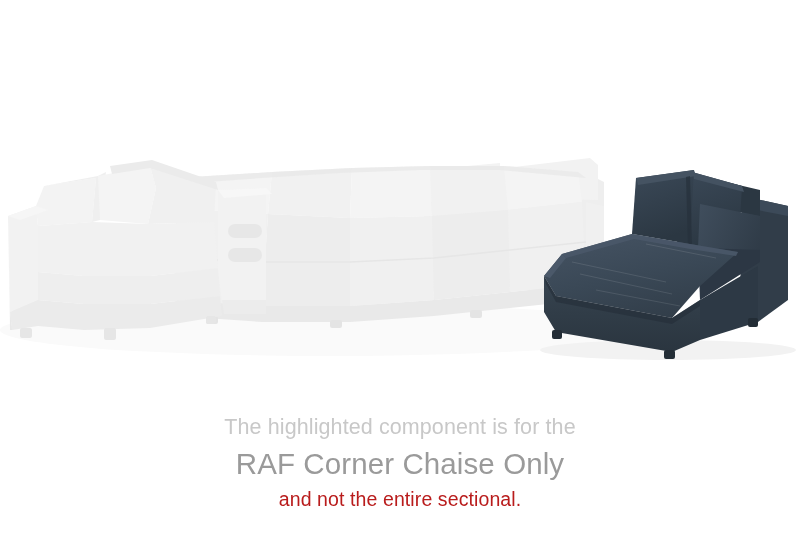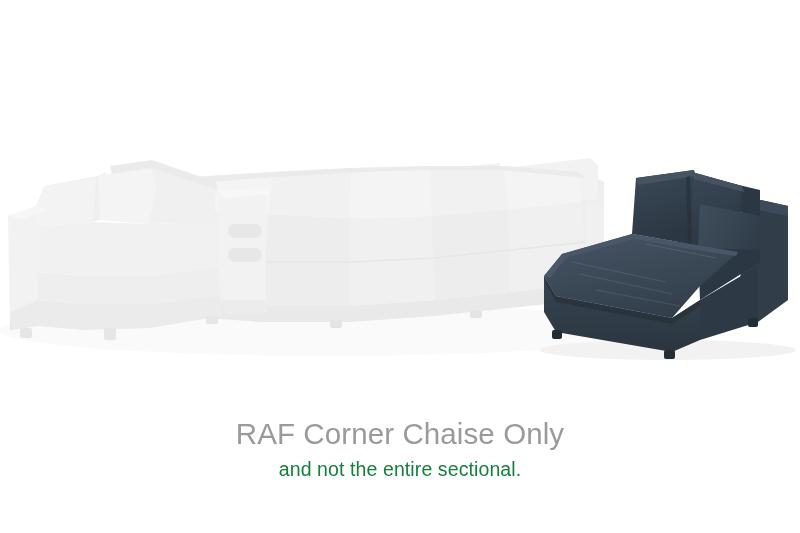--- a/index.html
+++ b/index.html
@@ -55,21 +55,21 @@
     font-weight: 400;
     color: #9a9a9a;
     letter-spacing: 0.1px;
     white-space: nowrap;
     margin-top: 2px;
   }
   .caption-line-bottom {
     font-size: 19.5px;
     line-height: 28px;
     font-weight: 400;
-    color: #15803d;
+    color: #b91c1c;
     letter-spacing: 0.1px;
     white-space: nowrap;
     margin-top: 1px;
   }
 </style>
 </head>
 <body>
 
 <div id="stage">
 
@@ -226,17 +226,18 @@
           <path d="M572 262 L666 282" stroke="#ffffff" stroke-width="1"></path>
           <path d="M580 274 L672 294" stroke="#ffffff" stroke-width="1"></path>
           <path d="M596 290 L680 306" stroke="#ffffff" stroke-width="1"></path>
           <path d="M646 244 L716 258" stroke="#ffffff" stroke-width="1"></path>
         </g>
       </g>
     </svg>
   </div>
 
   <div id="caption-block">
+    <div class="caption-line-top">The highlighted component is for the</div>
     <div class="caption-line-main">RAF Corner Chaise Only</div>
     <div class="caption-line-bottom">and not the entire sectional.</div>
   </div>
 
 </div>
 
 </body></html>

